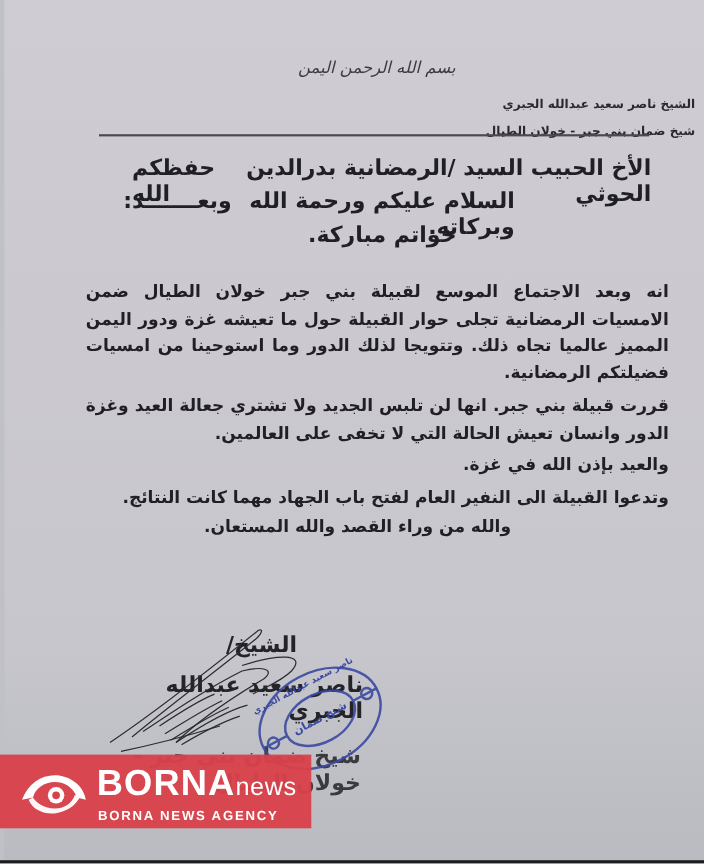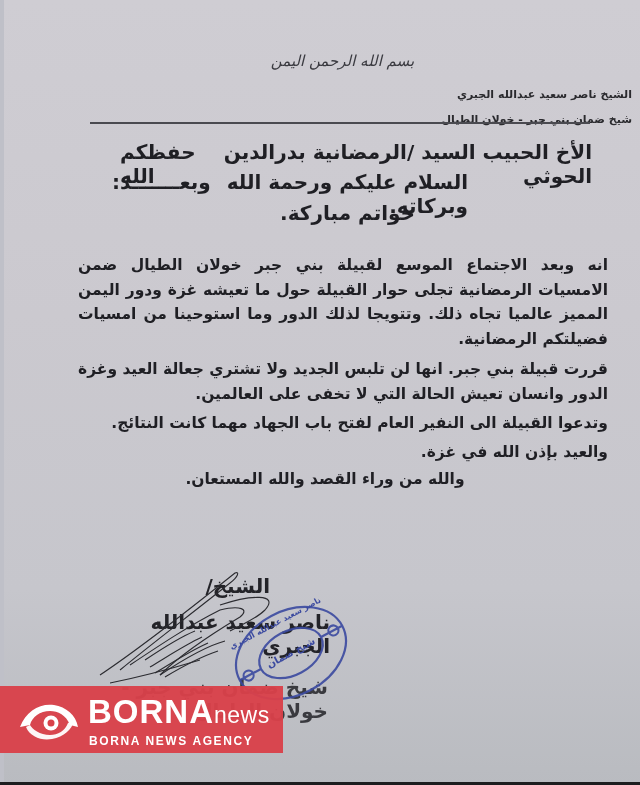--- a/index.html
+++ b/index.html
@@ -84,22 +84,22 @@
 
   <div class="addr-line rtl" style="right:48px; top:140px; width:440px;">الأخ الحبيب السيد /الرمضانية بدرالدين الحوثي</div>
   <div class="addr-line rtl" style="left:120px; top:140px; width:110px; text-align:left;">حفظكم الله</div>
   <div class="addr-line rtl" style="right:172px; top:170px; width:300px;">السلام عليكم ورحمة الله وبركاته.</div>
   <div class="addr-line rtl" style="left:112px; top:170px; width:120px; text-align:left; letter-spacing:0.5px;">وبعـــــــد:</div>
   <div class="addr-line rtl" style="right:225px; top:201px; width:200px;">خواتم مباركة.</div>
 
   <div class="body-text rtl" style="top:231px;margin-top:22px;">
     <p class="justify">انه وبعد الاجتماع الموسع لقبيلة بني جبر خولان الطيال ضمن الامسيات الرمضانية تجلى حوار القبيلة حول ما تعيشه غزة ودور اليمن المميز عالميا تجاه ذلك. وتتويجا لذلك الدور وما استوحينا من امسيات فضيلتكم الرمضانية.</p>
     <p class="justify" style="margin-top:6px;">قررت قبيلة بني جبر. انها لن تلبس الجديد ولا تشتري جعالة العيد وغزة الدور وانسان تعيش الحالة التي لا تخفى على العالمين.</p>
+    <p style="margin-top:4px;">والعيد بإذن الله في غزة.</p>
     <p style="margin-top:5px;">وتدعوا القبيلة الى النفير العام لفتح باب الجهاد مهما كانت النتائج.</p>
-    <p style="margin-top:4px;">والعيد بإذن الله في غزة.</p>
   </div>
   <div class="closing rtl">والله من وراء القصد والله المستعان.</div>
 
   <div class="sig-title rtl" style="left:200px; top:574px; width:70px;">الشيخ/</div>
   <div class="sig-name rtl" style="left:110px; top:610px; width:220px;">ناصر سعيد عبدالله الجبري</div>
   <div class="sig-role rtl" style="left:98px; top:675px; width:230px; opacity:0.85;">شيخ ضمان بني جبر - خولان الطيال</div>
 
   <svg class="signature-svg" width="200" height="130" viewBox="0 0 200 130">
     <g fill="none" stroke="#2b2b30" stroke-width="1.1">
       <path d="M10 110 C 40 90, 80 60, 145 8 C 150 6, 148 12, 140 18 C 100 50, 60 80, 30 105"></path>

